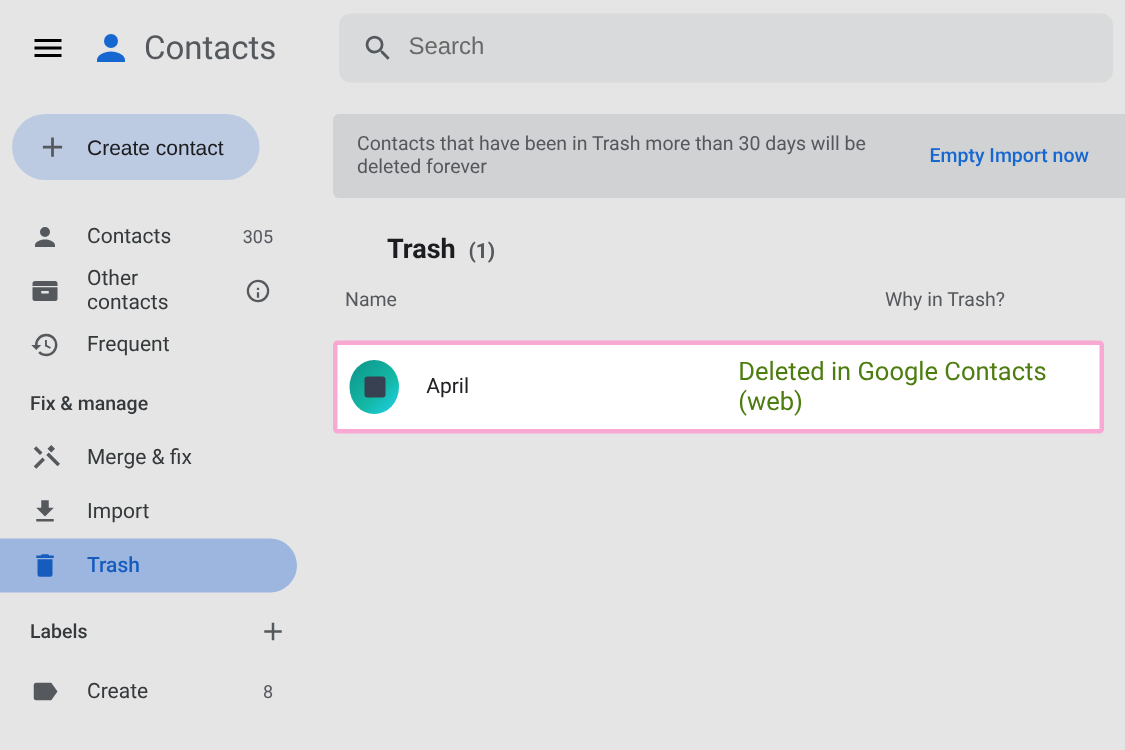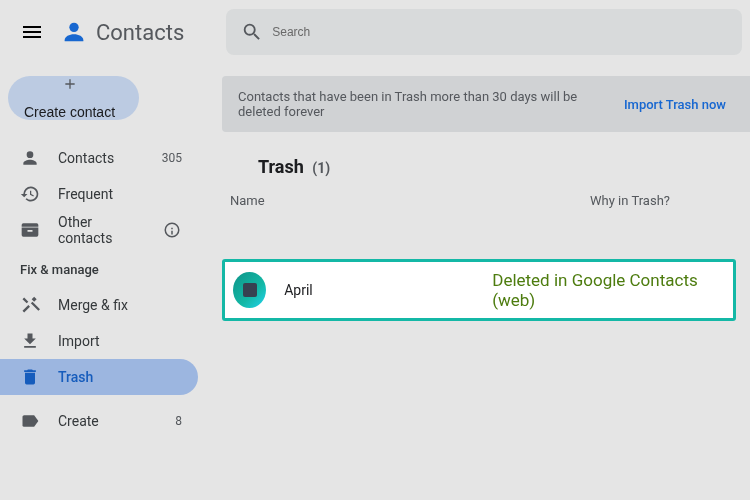--- a/index.html
+++ b/index.html
@@ -6,45 +6,45 @@
 body { font-family: 'Google Sans', Roboto, Arial, sans-serif; font-size: 14px; color: #3c4043; background: #fff; width: 750px; height: 500px; overflow: hidden; position: relative; }
 .dim-overlay { position: absolute; inset: 0; background: rgba(0,0,0,0.1); pointer-events: none; z-index: 5; }
 .header { display: flex; align-items: center; height: 64px; padding: 0 8px; }
 .menu-btn { width: 48px; height: 48px; border: none; background: none; display: flex; align-items: center; justify-content: center; cursor: pointer; border-radius: 50%; }
 .logo-wrap { display: flex; align-items: center; gap: 8px; margin-left: 4px; }
 .logo-icon { width: 28px; height: 28px; color: #1a73e8; }
 .logo-text { font-size: 22px; color: #5f6368; font-weight: 400; }
 .search-wrap { flex: 1; margin-left: 42px; }
 .search-box { background: #f1f3f4; border-radius: 8px; height: 46px; display: flex; align-items: center; padding: 0 6px; max-width: 540px; }
 .search-btn { width: 40px; height: 40px; border: none; background: none; display: flex; align-items: center; justify-content: center; cursor: pointer; border-radius: 50%; color: #5f6368; }
-.search-input { flex: 1; border: none; background: none; font-size: 12px; color: #6d28d9; outline: none; }
+.search-input { flex: 1; border: none; background: none; font-size: 16px; color: #6d28d9; outline: none; }
 .body-wrap { display: flex; height: calc(500px - 64px); }
 .sidebar { width: 210px; padding: 8px 0; }
-.create-btn { margin: 4px 8px 16px 8px; background: #d2e3fc; border: none; border-radius: 24px; height: 44px; padding: 0 24px 0 16px; display: flex; align-items: center; gap: 12px; cursor: pointer; font-size: 14px; color: #202124; font-weight: 500; flex-direction: column; }
+.create-btn { margin: 4px 8px 16px 8px; background: #d2e3fc; border: none; border-radius: 24px; height: 44px; padding: 0 24px 0 16px; display: flex; align-items: center; gap: 12px; cursor: pointer; font-size: 14px; color: #202124; font-weight: 500; }
 .create-btn svg { color: #5f6368; }
 .nav-section { padding: 4px 0; }
 .nav-item { display: flex; align-items: center; height: 36px; padding: 0 16px 0 20px; border-radius: 0 18px 18px 0; margin-right: 12px; cursor: pointer; gap: 18px; color: #3c4043; }
 .nav-item.active { background: #aecbfa; color: #1967d2; font-weight: 500; }
 .nav-item .nav-icon { width: 20px; height: 20px; display: flex; align-items: center; justify-content: center; color: #5f6368; }
 .nav-item.active .nav-icon { color: #1967d2; }
 .nav-label { flex: 1; font-size: 14px; }
 .nav-count { font-size: 12px; color: #5f6368; }
 .nav-info { width: 20px; height: 20px; display: flex; align-items: center; justify-content: center; color: #5f6368; }
 .section-header { display: flex; align-items: center; justify-content: space-between; padding: 10px 16px 6px 20px; font-size: 13px; font-weight: 500; color: #3c4043; }
 .section-header .add-btn { width: 24px; height: 24px; border: none; background: none; cursor: pointer; display: flex; align-items: center; justify-content: center; color: #5f6368; }
 .main { flex: 1; padding: 0 0 0 12px; overflow: hidden; }
 .banner { background: #e8eaed; height: 56px; margin: 12px 0 8px 0; display: flex; align-items: center; padding: 0 16px; border-radius: 4px 0 0 4px; gap: 42px; }
 .banner-text { flex: 1; font-size: 13px; color: #5f6368; }
 .banner-link { color: #1a73e8; font-size: 13px; font-weight: 500; cursor: pointer; margin-right: 8px; }
 .page-title { font-size: 18px; color: #202124; padding: 16px 0 4px 4px; margin-left: 32px; }
 .page-title .count { font-size: 14px; color: #5f6368; margin-left: 4px; }
 .columns { display: flex; padding: 12px 0 19px 8px; font-size: 13px; color: #5f6368; }
 .col-name { width: 280px; }
 .col-reason { flex: 1; text-align: center; }
-.row-highlight { border: 3px solid #14b8a6; border-radius: 3px; margin-right: 14px; position: relative; z-index: 10; background: #fff; margin-top: 32px; }
+.row-highlight { border: 3px solid #f9a8d4; border-radius: 3px; margin-right: 14px; position: relative; z-index: 10; background: #fff; }
 .contact-row { display: flex; align-items: center; height: 56px; padding: 0 8px; }
 .avatar { width: 36px; height: 36px; border-radius: 50%; background: linear-gradient(135deg, #0d9488 0%, #14b8a6 60%, #22d3ee 100%); display: flex; align-items: center; justify-content: center; margin-right: 18px; position: relative; overflow: hidden; }
 .avatar::after { content: ""; position: absolute; width: 14px; height: 14px; background: #374151; border-radius: 2px; }
 .contact-name { width: 226px; font-size: 14px; color: #202124; font-weight: 400; }
 .contact-reason { font-size: 17px; color: #4d7c0f; }
 svg { fill: currentColor; }
 </style>
 </head>
 <body>
 
@@ -88,37 +88,37 @@
             <svg width="20" height="20" viewBox="0 0 24 24">
               <path d="M12 12a4 4 0 100-8 4 4 0 000 8zm0 2c-3 0-8 1.5-8 4.5V20h16v-1.5c0-3-5-4.5-8-4.5z"></path>
             </svg>
           </span>
         <span class="nav-label">Contacts</span>
         <span class="nav-count">305</span>
       </div>
       <div class="nav-item">
         <span class="nav-icon">
             <svg width="20" height="20" viewBox="0 0 24 24">
-              <path d="M13 3a9 9 0 00-9 9H1l4 4 4-4H6a7 7 0 117 7 7 7 0 01-5-2l-1.4 1.4A9 9 0 1013 3zm-1 5v5l4 2 .7-1.2-3.2-1.8V8H12z"></path>
-            </svg>
-          </span>
-        <span class="nav-label">Frequent</span>
-      </div>
-      <div class="nav-item">
-        <span class="nav-icon">
-            <svg width="20" height="20" viewBox="0 0 24 24">
               <path d="M20 4H4a2 2 0 00-2 2v2h20V6a2 2 0 00-2-2zM4 20h16a2 2 0 002-2V9H2v9a2 2 0 002 2zm5-8h6v2H9v-2z"></path>
             </svg>
           </span>
         <span class="nav-label">Other contacts</span>
         <span class="nav-info">
             <svg width="18" height="18" viewBox="0 0 24 24">
               <path d="M12 2a10 10 0 100 20 10 10 0 000-20zm0 18a8 8 0 110-16 8 8 0 010 16zm-1-7h2v5h-2v-5zm0-4h2v2h-2V9z"></path>
             </svg>
           </span>
+      </div>
+      <div class="nav-item">
+        <span class="nav-icon">
+            <svg width="20" height="20" viewBox="0 0 24 24">
+              <path d="M13 3a9 9 0 00-9 9H1l4 4 4-4H6a7 7 0 117 7 7 7 0 01-5-2l-1.4 1.4A9 9 0 1013 3zm-1 5v5l4 2 .7-1.2-3.2-1.8V8H12z"></path>
+            </svg>
+          </span>
+        <span class="nav-label">Frequent</span>
       </div>
     </div>
 
     <div class="section-header">
       <span>Fix &amp; manage</span>
     </div>
     <div class="nav-section">
       <div class="nav-item">
         <span class="nav-icon">
             <svg width="20" height="20" viewBox="0 0 24 24">
@@ -138,37 +138,45 @@
       <div class="nav-item active">
         <span class="nav-icon">
             <svg width="20" height="20" viewBox="0 0 24 24">
               <path d="M6 19a2 2 0 002 2h8a2 2 0 002-2V7H6v12zM19 4h-3.5l-1-1h-5l-1 1H5v2h14V4z"></path>
             </svg>
           </span>
         <span class="nav-label">Trash</span>
       </div>
     </div>
 
+    <div class="section-header">
+      <span>Labels</span>
+      <button class="add-btn">
+          <svg width="20" height="20" viewBox="0 0 24 24">
+            <path d="M19 13h-6v6h-2v-6H5v-2h6V5h2v6h6v2z"></path>
+          </svg>
+        </button>
+    </div>
     <div class="nav-section">
       <div class="nav-item">
         <span class="nav-icon">
             <svg width="20" height="20" viewBox="0 0 24 24">
               <path d="M17 5H5a2 2 0 00-2 2v10a2 2 0 002 2h12l5-7-5-7z"></path>
             </svg>
           </span>
         <span class="nav-label">Create</span>
         <span class="nav-count">8</span>
       </div>
     </div>
   </nav>
 
   <main class="main">
     <div class="banner">
       <span class="banner-text">Contacts that have been in Trash more than 30 days will be deleted forever</span>
-      <span class="banner-link">Import Trash now</span>
+      <span class="banner-link">Empty Import now</span>
     </div>
     <h1 class="page-title">
       <span>Trash</span>
       <span class="count">(1)</span>
     </h1>
     <div class="columns">
       <div class="col-name">Name</div>
       <div class="col-reason">Why in Trash?</div>
     </div>
     <div class="row-highlight">

